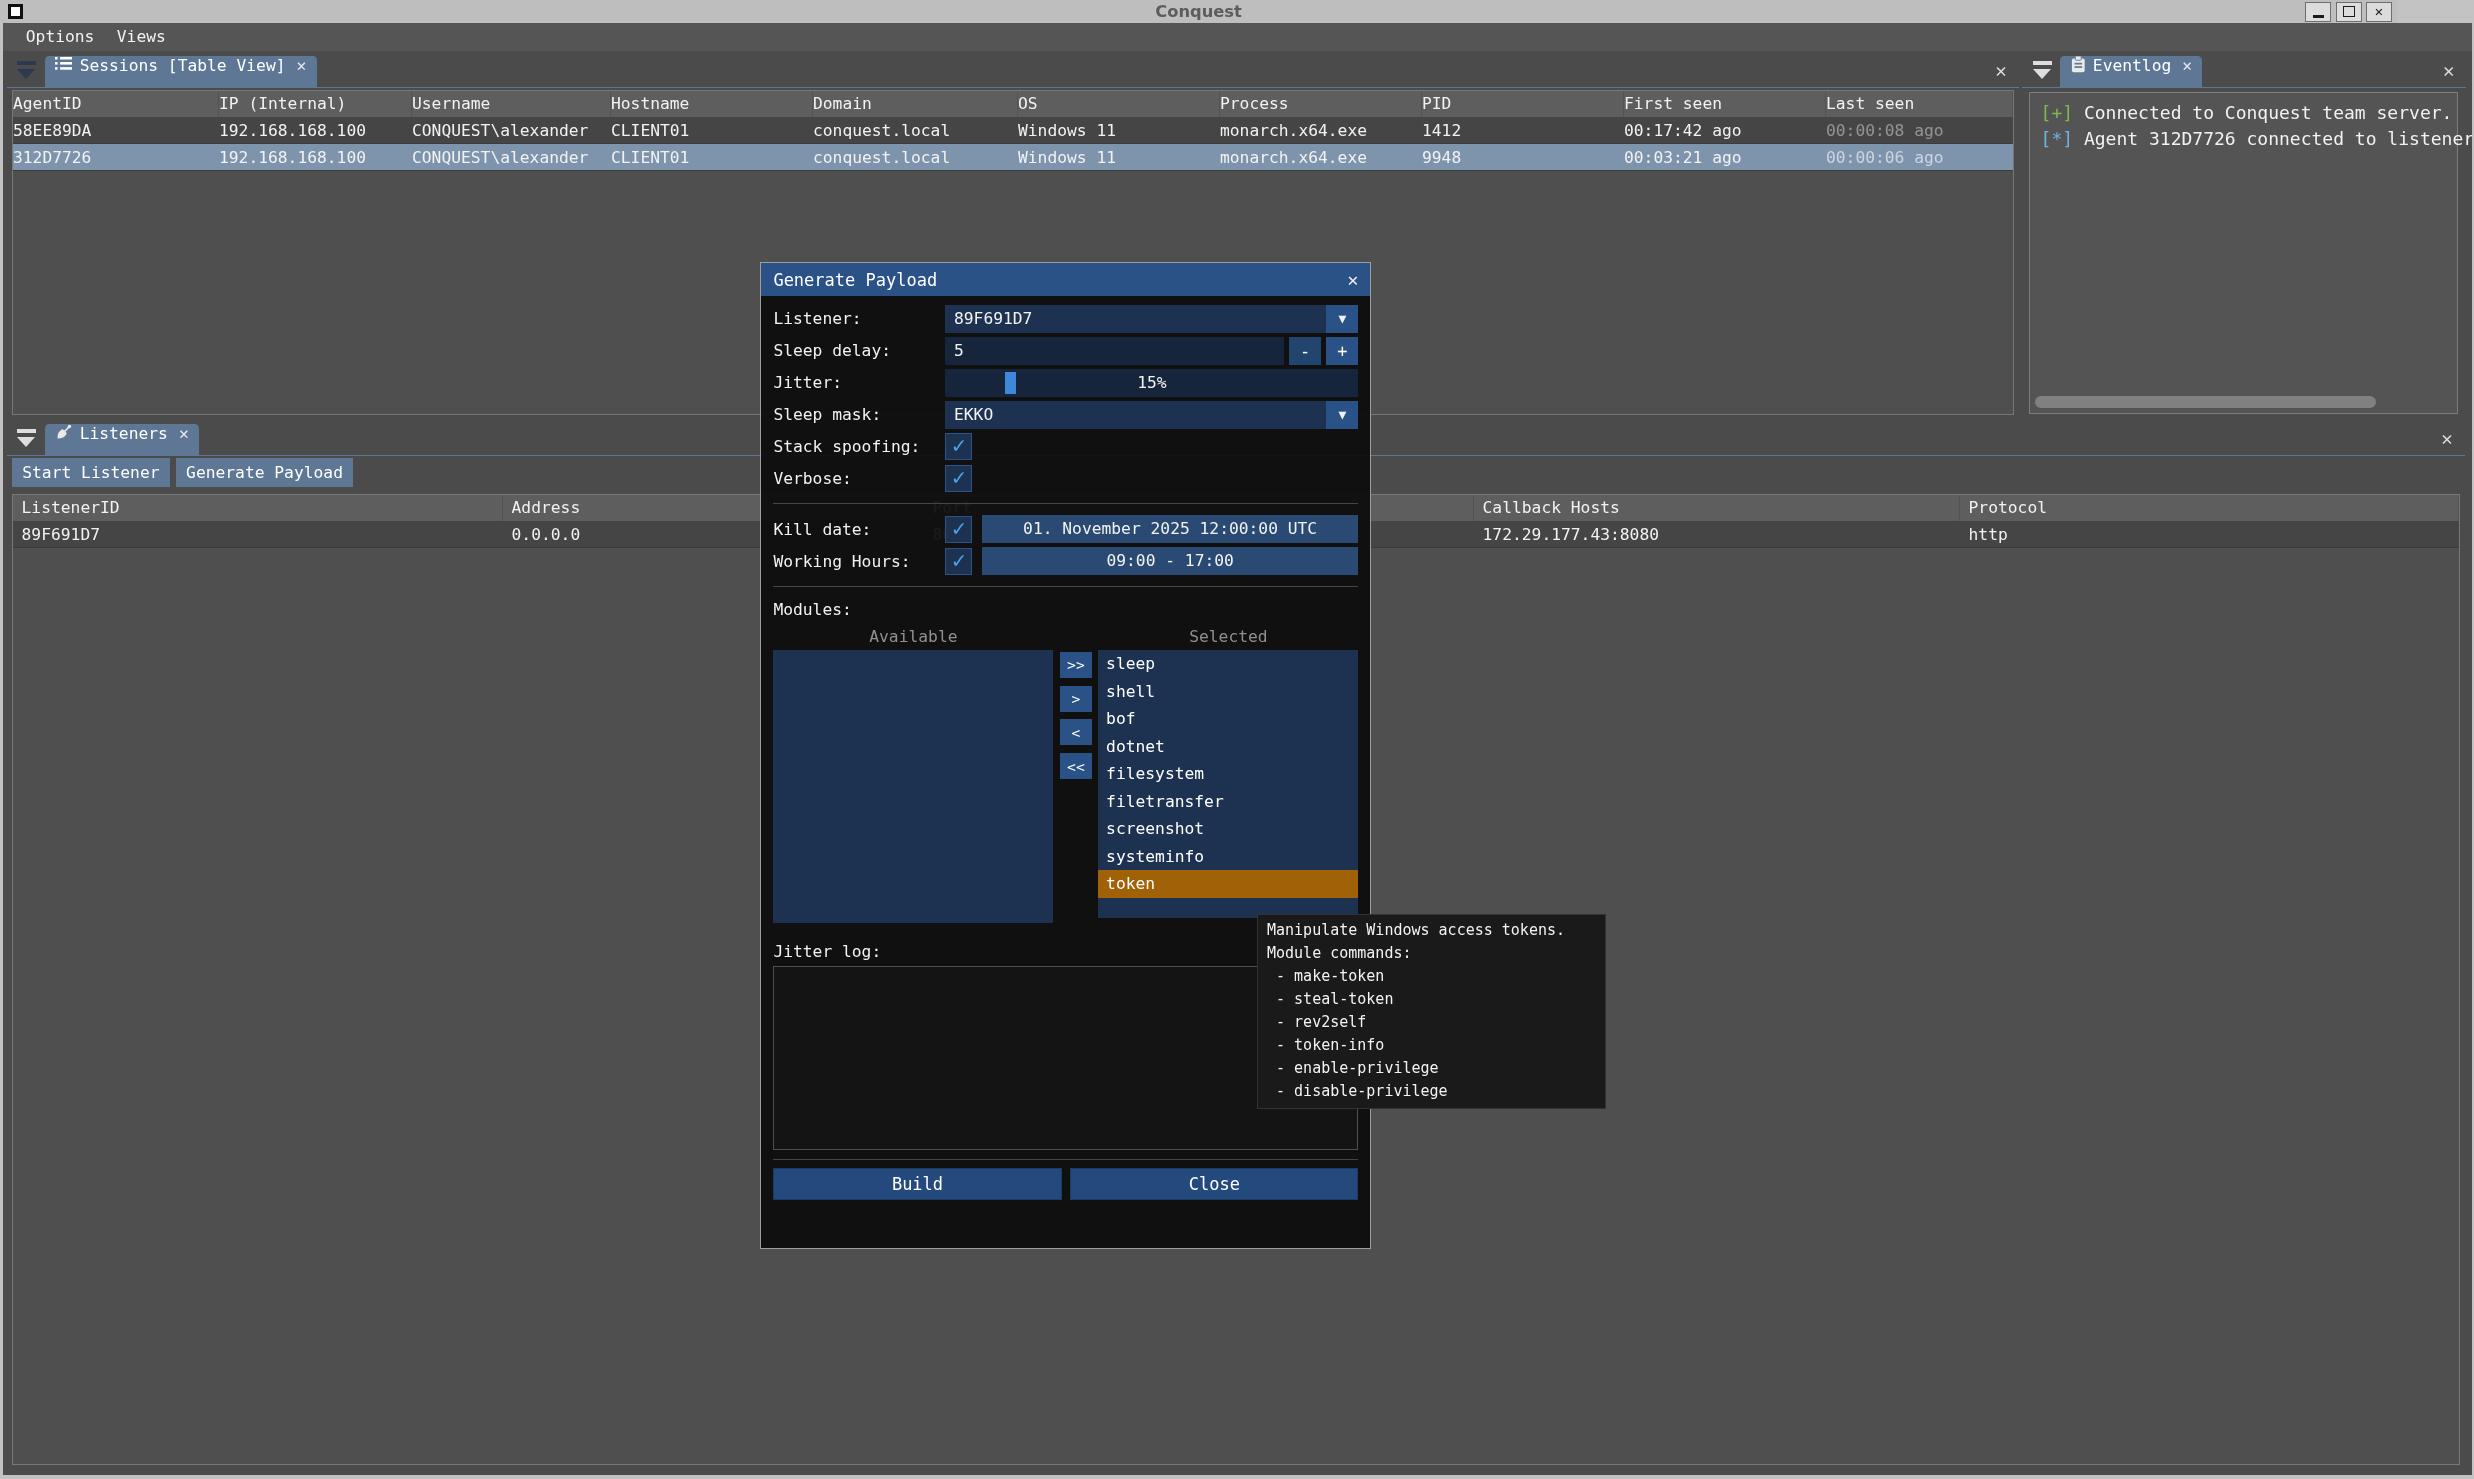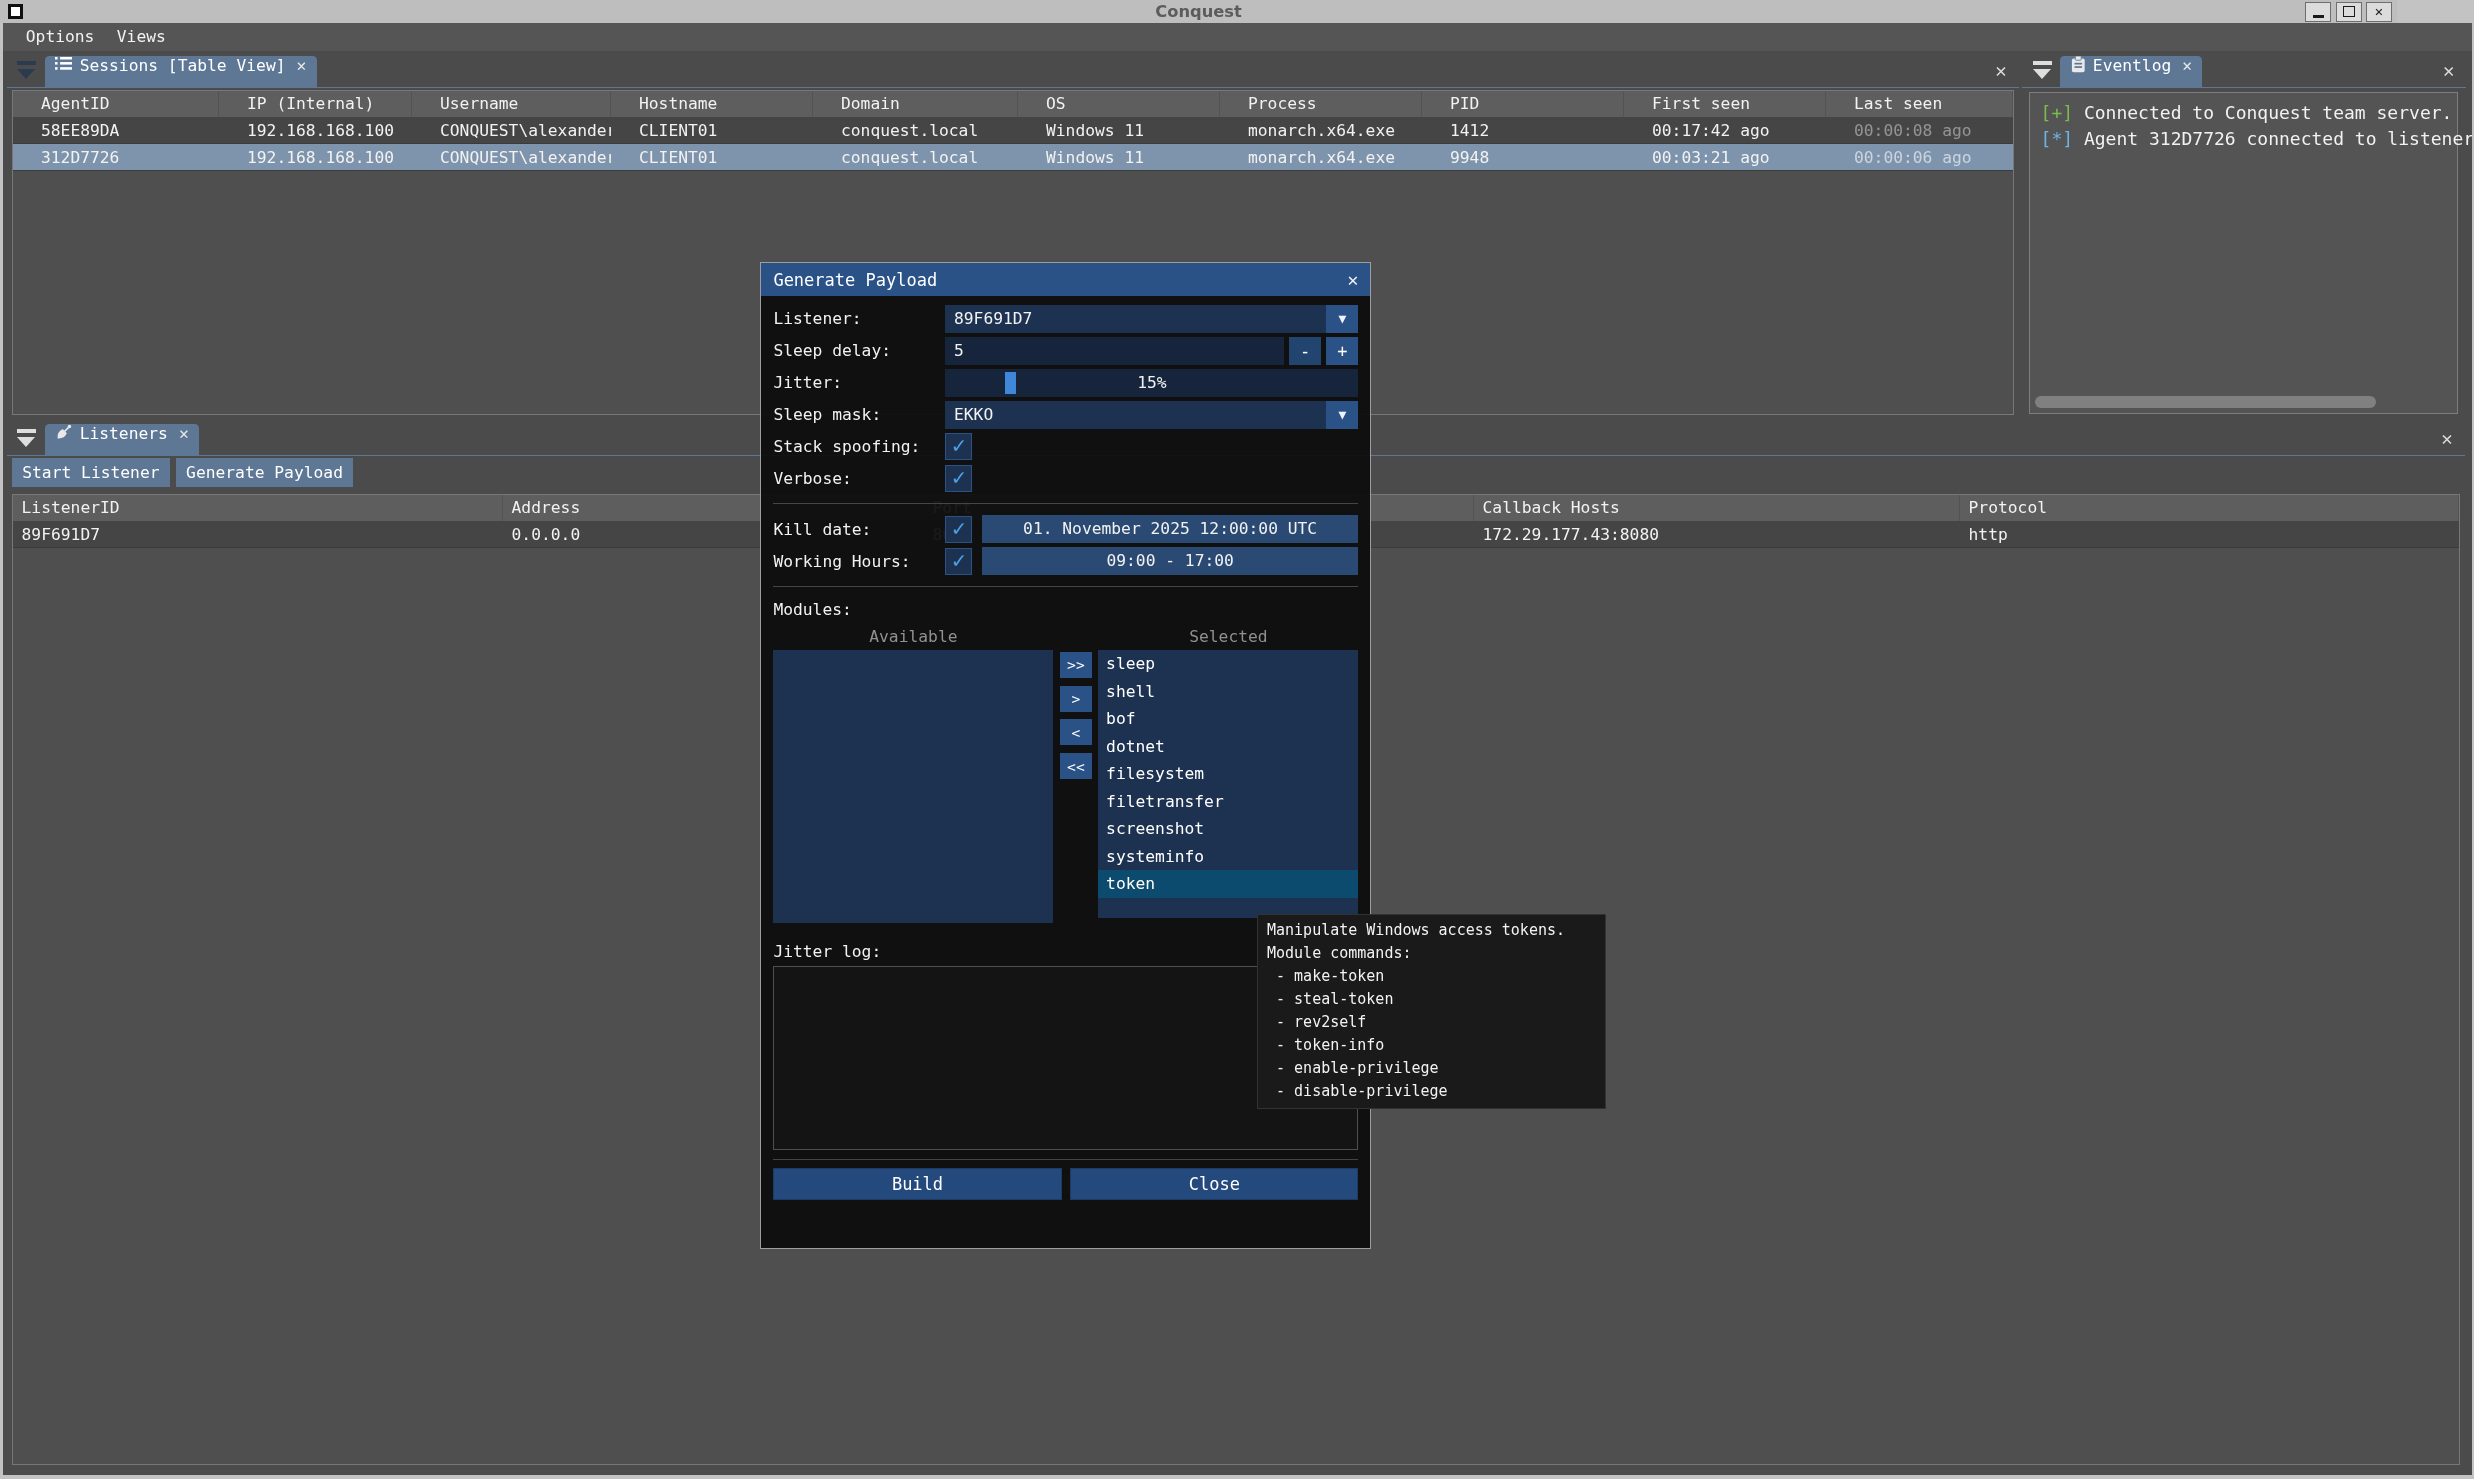--- a/index.html
+++ b/index.html
@@ -28,21 +28,21 @@
   .collapse::before { content:""; position:absolute; left:1.7px; top:1.7px; width:19px; height:4.3px; background:var(--cc,#dedede); }
   .collapse::after { content:""; position:absolute; left:1.7px; top:9.5px; border-left:9.5px solid transparent; border-right:9.5px solid transparent; border-top:10.3px solid var(--cc,#dedede); }
   .collapse.dark { --cc:#2b3a4f; }
   .tab { background:#5d7795; border-radius:4.3px 4.3px 0 0; height:31px; display:flex; gap:7.7px; padding:0 10.3px; font-size:16.3px; color:#fff; }
   .tab .tclose { font-size:16.3px; color:#e8e8e8; margin-left:3.4px; }
   .dock-close { position:absolute; right:12px; top:6.9px; font-size:19px; color:#dadada; }
 
   
   .tbl { position:absolute; border:0.9px solid #777777; background:#4f4f4f; overflow:hidden; }
   .trow { display:grid; height:27px; line-height:27px; font-size:16.3px; white-space:nowrap; }
-  .trow > span { padding-left:28px; overflow:hidden; }
+  .trow > span { padding-left:0; overflow:hidden; }
   .thead { background:#5e5e5e; height:26px; line-height:26px; }
   .thead > span { border-right:0.9px solid #535353; }
   .r-dark { background:#454545; border-bottom:0.9px solid #3b3b3b; }
   .r-sel  { background:#7e94ad; border-bottom:0.9px solid #3b3b3b; }
   .c-dim { color:rgba(255,255,255,.42); }
   .r-sel .c-dim { color:rgba(255,255,255,.60); }
 
   .sess-grid { grid-template-columns:206px 193px 199px 202px 205px 202px 202px 202px 202px 1fr; }
   .list-grid { grid-template-columns:490px 421px 550px 486px 1fr; }
   .list-grid > span { padding-left:8.6px; }
@@ -86,21 +86,21 @@
   .mh-l { width:280px; text-align:center; }
   .mh-m { width:45px; }
   .mh-r { flex:1; text-align:center; }
   .mod-area { display:flex; height:273px; }
   .mod-list { background:#1d3250; overflow:hidden; }
   .mod-list.left { width:280px; height:273px; }
   .mod-list.right { flex:1; height:268px; }
   .mod-mid { width:45px; display:flex; flex-direction:column; align-items:center; gap:7.7px; padding-top:1.7px; }
   .xfer { width:32px; height:26px; background:#2a5287; color:#fff; font-size:14.6px; display:flex; align-items:center; justify-content:center; }
   .mod-item { height:27.5px; line-height:27.5px; padding-left:7.7px; color:#fff; }
-  .mod-item.sel { background:#0c4a6e; }
+  .mod-item.sel { background:#a16207; }
   .bl-label { height:29px; line-height:29px; margin-top:13.8px; }
   .bl-box { height:184px; background:#141414; border:0.9px solid #4f4f4f; }
   .dlg-btns { display:flex; gap:8.6px; margin-top:0; }
   .dlg-btn { flex:1; height:32px; background:#24497c; color:#fff; font-size:17px; display:flex; align-items:center; justify-content:center; border:0.9px solid #1c3a63; font-family:inherit; }
 
   
   .tooltip { position:absolute; left:1254px; top:891px; width:349px; background:#1a1a1a; border:0.9px solid #323232; padding:4.3px 8.6px; z-index:20; font-size:15px; line-height:23px; color:#f3f3f3; }
   .tooltip div { white-space:pre; }
 
   .icon { flex:0 0 auto; display:inline-flex; }

